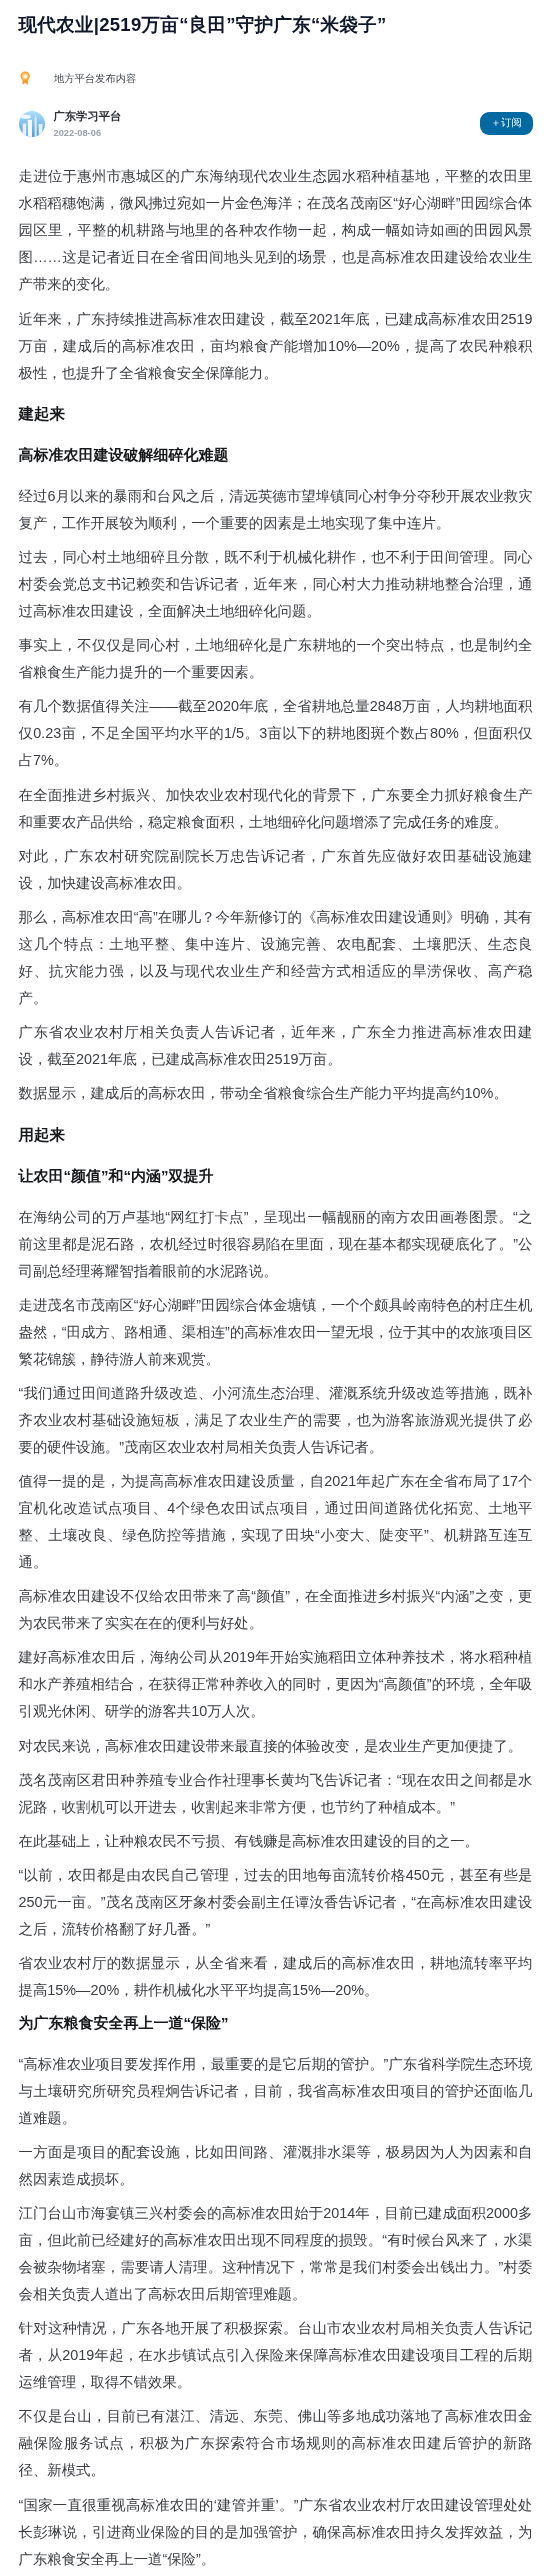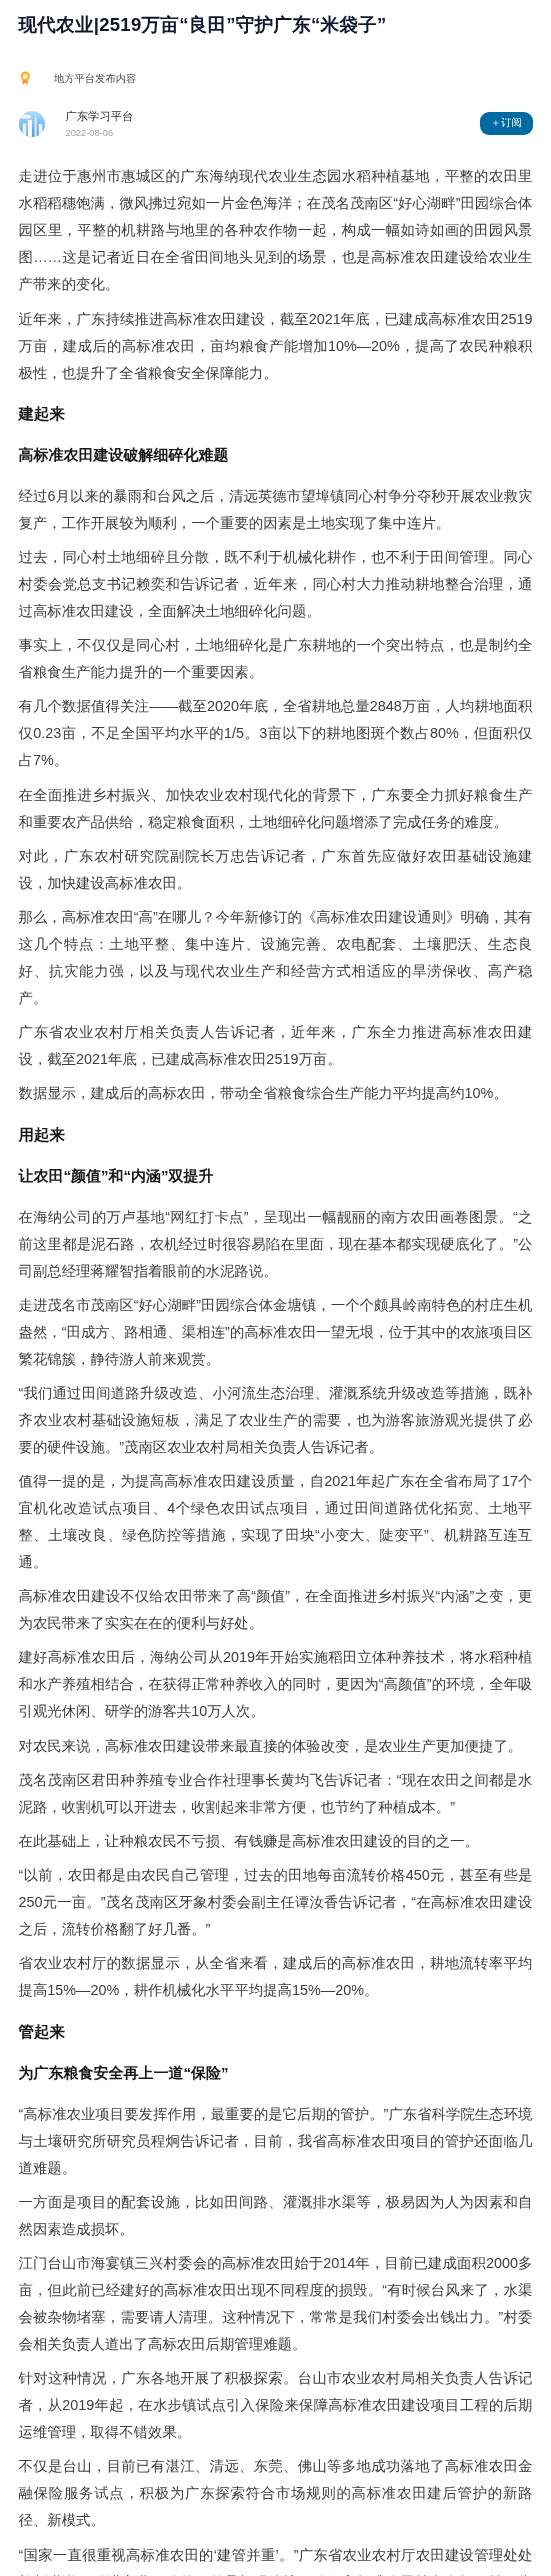--- a/index.html
+++ b/index.html
@@ -11,21 +11,21 @@
   }
   .wrap{padding:13.4px 18.5px 23px;}
   .title{
     font-size:18.5px;line-height:1.35;font-weight:700;
     color:#0f172a;margin:0;letter-spacing:0.3px;
   }
   .badge-row{display:flex;align-items:center;gap:23px;margin-top:33px;}
   .badge-label{font-size:10.3px;color:#41464c;}
   .author-row{display:flex;align-items:center;margin-top:23px;}
   .avatar{width:26px;height:26px;border-radius:50%;overflow:hidden;flex:0 0 auto;cursor:pointer;}
-  .author-info{margin-left:21px;flex:1;}
+  .author-info{margin-left:9px;flex:1;font-weight:bold;}
   .author-name{font-size:11.3px;color:#2e3238;cursor:pointer;}
   .author-date{font-size:9.3px;color:#9aa1aa;margin-top:4.6px;}
   .subscribe-btn{
     background:#0369a1;color:#ffffff;font-size:10.3px;
     border:none;border-radius:9px;padding:5.2px 10.8px;
     font-family:inherit;cursor:pointer;line-height:1.2;
   }
   .byline{font-size:9.8px;color:#b3b9c1;margin-top:16.5px;}
   .article{margin-top:25px;}
   .article p{
@@ -99,21 +99,20 @@
       <p>走进茂名市茂南区“好心湖畔”田园综合体金塘镇，一个个颇具岭南特色的村庄生机盎然，“田成方、路相通、渠相连”的高标准农田一望无垠，位于其中的农旅项目区繁花锦簇，静待游人前来观赏。</p>
       <p>“我们通过田间道路升级改造、小河流生态治理、灌溉系统升级改造等措施，既补齐农业农村基础设施短板，满足了农业生产的需要，也为游客旅游观光提供了必要的硬件设施。”茂南区农业农村局相关负责人告诉记者。</p>
       <p>值得一提的是，为提高高标准农田建设质量，自2021年起广东在全省布局了17个宜机化改造试点项目、4个绿色农田试点项目，通过田间道路优化拓宽、土地平整、土壤改良、绿色防控等措施，实现了田块“小变大、陡变平”、机耕路互连互通。</p>
       <p>高标准农田建设不仅给农田带来了高“颜值”，在全面推进乡村振兴“内涵”之变，更为农民带来了实实在在的便利与好处。</p>
       <p>建好高标准农田后，海纳公司从2019年开始实施稻田立体种养技术，将水稻种植和水产养殖相结合，在获得正常种养收入的同时，更因为“高颜值”的环境，全年吸引观光休闲、研学的游客共10万人次。</p>
       <p>对农民来说，高标准农田建设带来最直接的体验改变，是农业生产更加便捷了。</p>
       <p>茂名茂南区君田种养殖专业合作社理事长黄均飞告诉记者：“现在农田之间都是水泥路，收割机可以开进去，收割起来非常方便，也节约了种植成本。”</p>
       <p>在此基础上，让种粮农民不亏损、有钱赚是高标准农田建设的目的之一。</p>
       <p>“以前，农田都是由农民自己管理，过去的田地每亩流转价格450元，甚至有些是250元一亩。”茂名茂南区牙象村委会副主任谭汝香告诉记者，“在高标准农田建设之后，流转价格翻了好几番。”</p>
       <p>省农业农村厅的数据显示，从全省来看，建成后的高标准农田，耕地流转率平均提高15%—20%，耕作机械化水平平均提高15%—20%。</p>
-      <h2>管起来</h2>
       <h3>为广东粮食安全再上一道“保险”</h3>
       <p>“高标准农业项目要发挥作用，最重要的是它后期的管护。”广东省科学院生态环境与土壤研究所研究员程炯告诉记者，目前，我省高标准农田项目的管护还面临几道难题。</p>
       <p>一方面是项目的配套设施，比如田间路、灌溉排水渠等，极易因为人为因素和自然因素造成损坏。</p>
       <p>江门台山市海宴镇三兴村委会的高标准农田始于2014年，目前已建成面积2000多亩，但此前已经建好的高标准农田出现不同程度的损毁。“有时候台风来了，水渠会被杂物堵塞，需要请人清理。这种情况下，常常是我们村委会出钱出力。”村委会相关负责人道出了高标农田后期管理难题。</p>
       <p>针对这种情况，广东各地开展了积极探索。台山市农业农村局相关负责人告诉记者，从2019年起，在水步镇试点引入保险来保障高标准农田建设项目工程的后期运维管理，取得不错效果。</p>
       <p>不仅是台山，目前已有湛江、清远、东莞、佛山等多地成功落地了高标准农田金融保险服务试点，积极为广东探索符合市场规则的高标准农田建后管护的新路径、新模式。</p>
       <p>“国家一直很重视高标准农田的‘建管并重’。”广东省农业农村厅农田建设管理处处长彭琳说，引进商业保险的目的是加强管护，确保高标准农田持久发挥效益，为广东粮食安全再上一道“保险”。</p>
     </div>
 
 </div>

